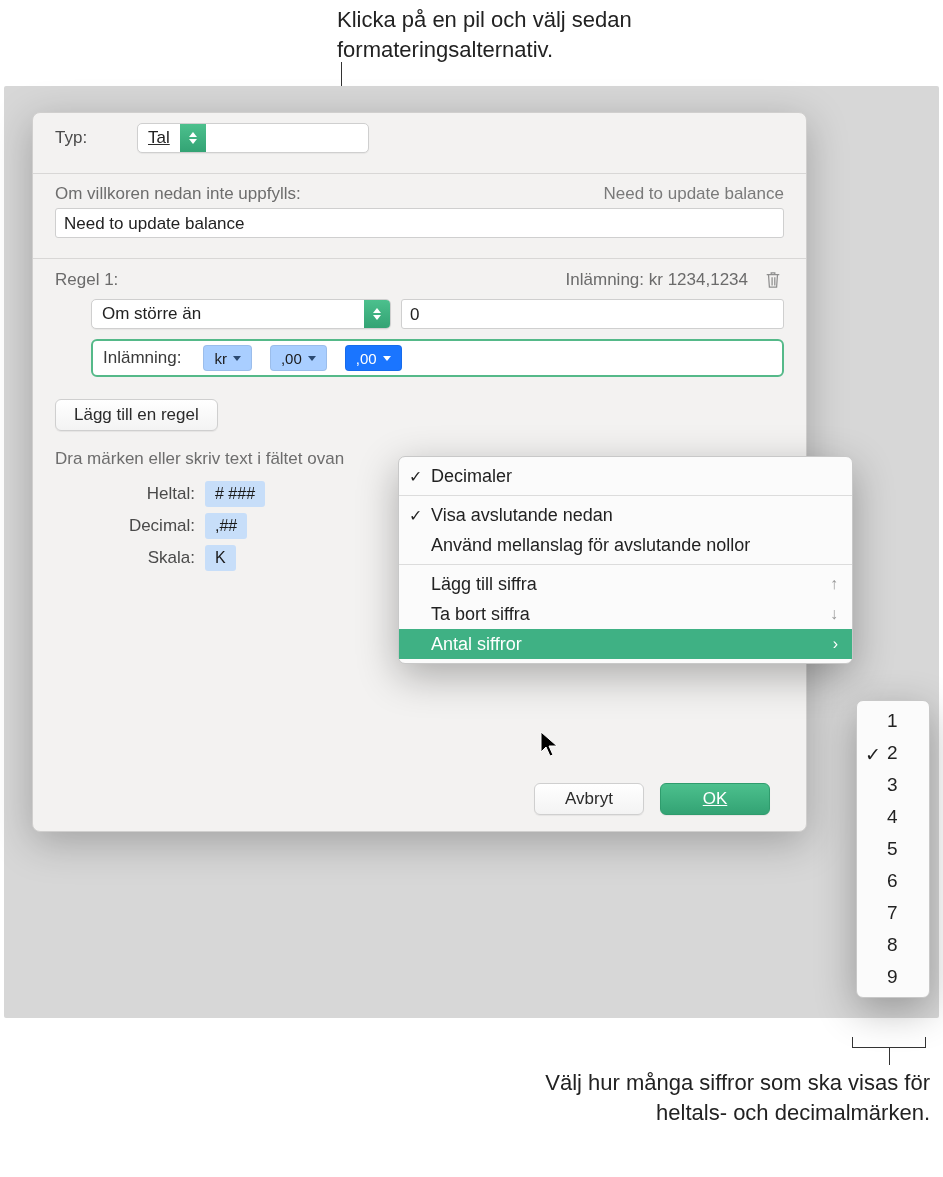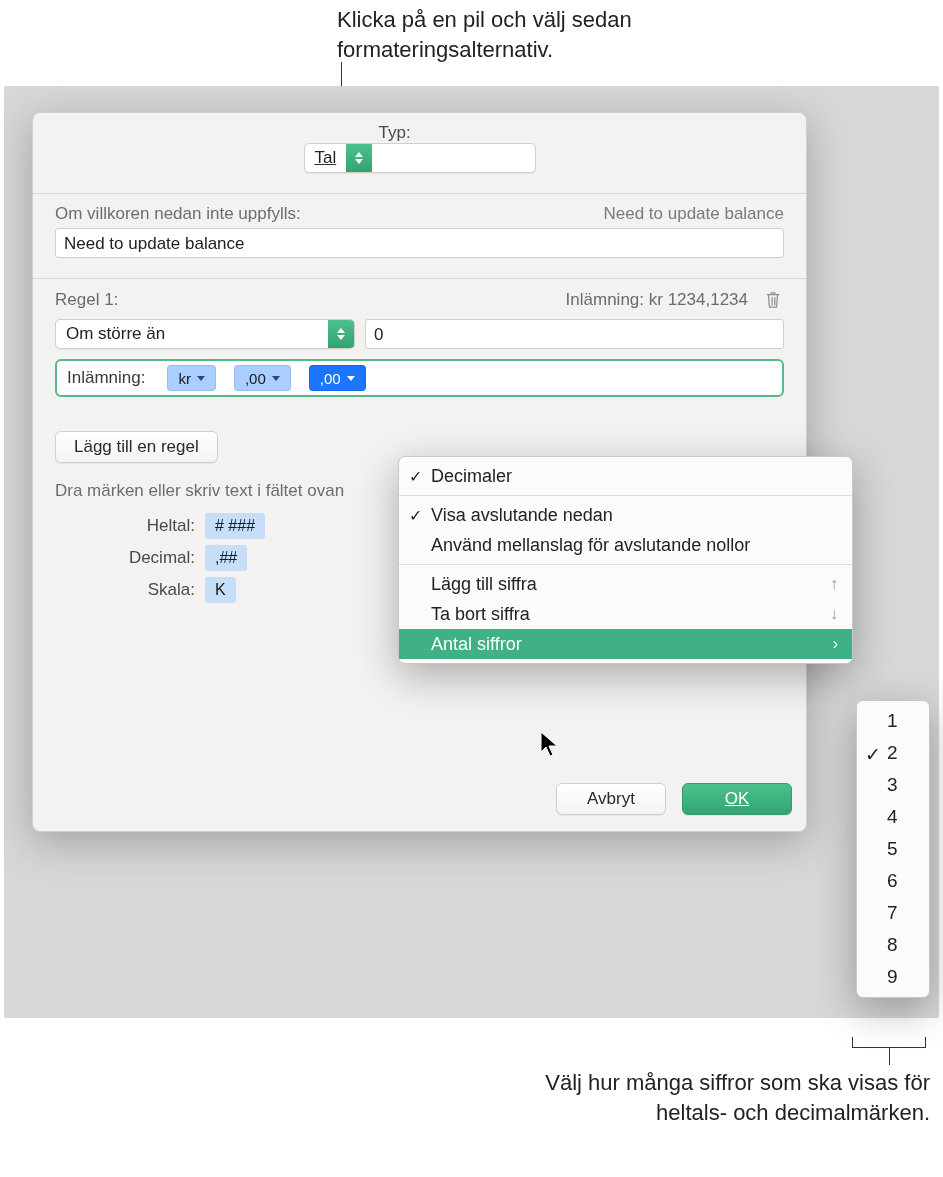--- a/index.html
+++ b/index.html
@@ -83,21 +83,21 @@
     background: #fff;
     border: 1px solid #cfcfcf;
     border-radius: 3px;
     padding: 2px 8px;
     font-size: 17px;
     line-height: 26px;
     color: #222;
   }
 
   .row-name { margin-top: 14px; }
-  .row-type { margin-top: 4px; flex-direction: column; }
+  .row-type { margin-top: 4px; }
 
   .select-wrap {
     display: inline-flex;
     align-items: stretch;
     height: 30px;
     background: #fff;
     border: 1px solid #cfcfcf;
     border-radius: 5px;
     overflow: hidden;
     box-shadow: 0 1px 1px rgba(0,0,0,0.05);
@@ -135,20 +135,21 @@
   }
   .trash {
     width: 22px; height: 22px;
     display:flex; align-items:center; justify-content:center;
     color:#9a9a9a;
   }
   .trash svg { width:18px; height:20px; fill:none; stroke:#8f8f8f; stroke-width:1.4; }
 
   .rule-body {
     padding: 8px 22px 0;
+    margin-left: 36px;
   }
   .rule-flex {
     display:flex; gap:10px; align-items:center;
   }
   .rule-flex .select-wrap { width: 300px; }
   .rule-flex .text-input { flex:1; }
 
   .inl-row {
     margin-top: 10px;
     display:flex; align-items:center;
@@ -177,21 +178,20 @@
   .add-rule {
     margin: 22px 22px 0;
   }
   .btn {
     display:inline-flex; align-items:center; justify-content:center;
     height: 32px; padding: 0 18px;
     background: linear-gradient(#ffffff,#f3f3f3);
     border: 1px solid #cfcfcf; border-radius: 6px;
     font-size: 17px; color:#2b2b2b;
     box-shadow: 0 1px 1px rgba(0,0,0,0.06);
-    margin-top: 12px;
   }
   .btn-primary {
     background: linear-gradient(#4cc08d,#33a374);
     border-color:#2f9c6d; color:#fff;text-decoration:underline;
   }
 
   .drag-hint {
     padding: 18px 22px 4px; color:#6d6d6d; font-size:17px;
   }
 
@@ -199,21 +199,21 @@
     padding: 2px 22px;
   }
   .tg-row { display:flex; align-items:center; gap:10px; margin:6px 0; }
   .tg-label { width:140px; text-align:right; color:#4a4a4a; }
   .tg-token {
     display:inline-flex; align-items:center; height:26px; padding:0 10px;
     background:#c7def9; color:#1a1a1a; border-radius:3px; font-size:16px;
   }
 
   .footer {
-    position:absolute; bottom:16px; right:14px;
+    position:absolute; bottom:16px; right:36px;
     display:flex; gap:16px;
   }
   .footer .btn { min-width:110px; }
 
   
   .menu {
     position: absolute;
     left: 394px; top: 370px;
     width: 455px;
     background: #fbfbfb;

